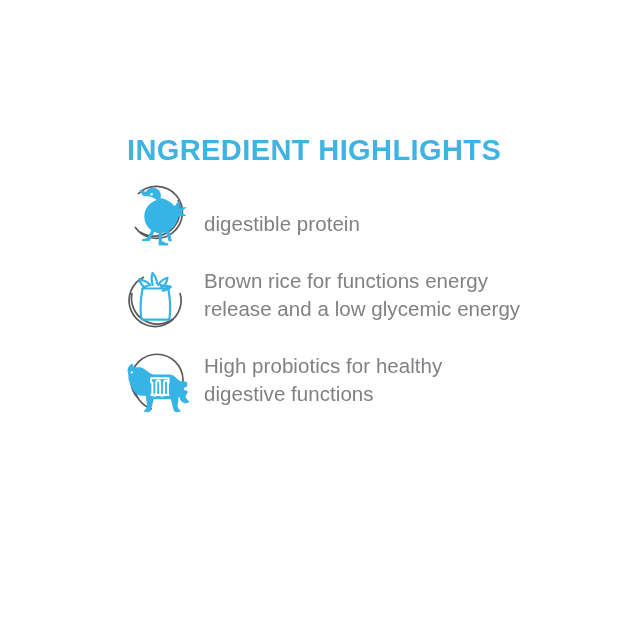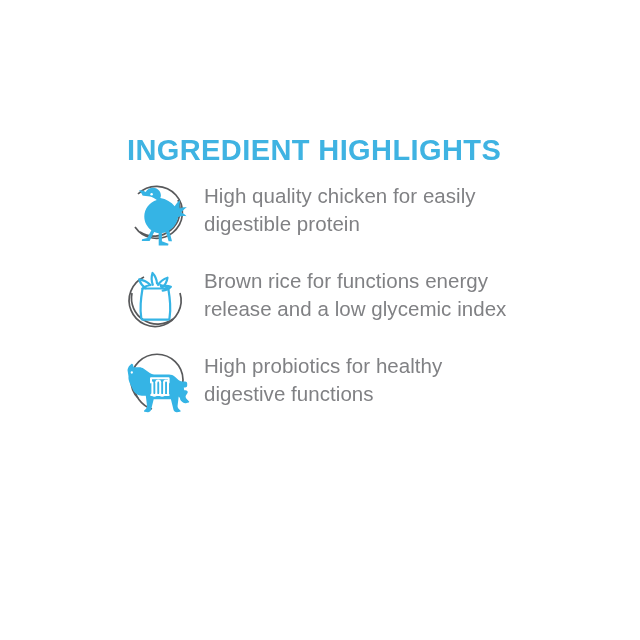--- a/index.html
+++ b/index.html
@@ -100,42 +100,42 @@
     <div class="row">
       <span class="icon-wrap">
         <svg viewBox="0 0 76 72" xmlns="http://www.w3.org/2000/svg">
           <path class="ring" d="M20 16 A26 26 0 1 1 17 49"></path>
           <path class="ring" d="M60 22 A26 26 0 0 1 22 54"></path>
           <path class="blue-fill" d="M24.5 17.5 c-1.2 -3.2 -3.6 -5.2 -3.6 -5.2 c3.0 -0.6 5.4 0.6 6.8 1.8 c1.3 -2.6 4.1 -4.3 7.2 -4.3 c4.4 0 8.0 3.3 8.0 7.4 c0 1.0 -0.2 1.9 -0.6 2.8 c5.8 1.0 11.0 4.0 14.4 8.3 c1.2 -2.3 3.0 -4.8 5.6 -6.4 c-0.8 3.2 -0.9 6.2 -0.6 8.6 c1.9 -0.9 4.4 -1.5 7.2 -1.2 c-2.6 1.7 -4.5 3.7 -5.7 5.5 c2.0 0.6 3.9 1.8 5.3 3.4 c-3.2 -0.5 -6.1 0.0 -8.3 0.8 c-0.9 5.6 -4.2 10.5 -9.0 13.6 l2.8 10.6 l-3.4 0 l-2.6 -9.3 c-1.3 0.5 -2.7 0.9 -4.1 1.1 l0 8.2 l6.6 2.6 l-0.4 1.6 l-9.4 0 l0 -12.2 c-1.6 -0.2 -3.1 -0.6 -4.5 -1.2 l-4.6 9.0 l-7.8 0 l0.3 -1.7 l5.2 -1.4 l4.0 -7.6 c-4.3 -3.3 -7.0 -8.2 -7.0 -13.7 c0 -7.6 5.2 -14.1 12.5 -16.5 c-2.5 -2.3 -6.6 -4.1 -13.3 -4.3 z"></path>
           <circle cx="33.6" cy="16.2" r="1.25" fill="#ffffff"></circle>
         </svg>
       </span>
       <div class="row-text">
-        <span>High quality chicken for easily</span><br>
+        <br>
         <span>digestible protein</span>
       </div>
     </div>
 
     <div class="row">
       <span class="icon-wrap">
         <svg viewBox="0 0 76 72" xmlns="http://www.w3.org/2000/svg">
           <path class="ring" d="M26 14 A26 26 0 1 0 62 30"></path>
           <path class="ring" d="M14 30 A26 26 0 0 0 55 56"></path>
           <path class="blue-stroke" d="M24.5 25.5 c-0.8 5.0 -1.5 10.0 -1.8 15.0 c-0.3 5.0 -0.2 10.0 0.6 14.8 c0.1 0.8 0.8 1.3 1.6 1.3 l25.0 0 c0.8 0 1.5 -0.5 1.6 -1.3 c0.8 -4.8 0.9 -9.8 0.6 -14.8 c-0.3 -5.0 -1.0 -10.0 -1.8 -15.0 z"></path>
           <path class="blue-stroke" d="M24.5 25.5 c2.2 -1.9 5.0 -3.1 8.0 -3.5"></path>
           <path class="blue-stroke" d="M50.3 25.5 c-2.2 -1.9 -5.0 -3.1 -8.0 -3.5"></path>
           <path class="blue-stroke" d="M32.4 22.0 c-3.0 -3.0 -7.0 -5.0 -11.2 -5.6 c1.0 3.6 3.4 6.8 6.6 8.8"></path>
           <path class="blue-stroke" d="M34.8 21.8 c-1.4 -3.8 -1.5 -8.0 -0.3 -11.8 c2.6 2.8 4.2 6.5 4.5 10.3"></path>
           <path class="blue-stroke" d="M40.0 21.9 c2.2 -3.4 5.6 -6.0 9.5 -7.2 c-0.5 3.8 -2.4 7.3 -5.3 9.8"></path>
           <path class="blue-stroke" d="M43.0 23.6 c3.2 -1.0 6.7 -1.0 9.9 0.1 c-2.2 2.2 -5.1 3.6 -8.2 3.9"></path>
         </svg>
       </span>
       <div class="row-text">
         <span>Brown rice for functions energy</span><br>
-        <span>release and a low glycemic index</span>
+        <span>release and a low glycemic energy</span>
       </div>
     </div>
 
 
     <div class="row">
       <span class="icon-wrap">
         <svg viewBox="0 0 76 72" xmlns="http://www.w3.org/2000/svg">
           <path class="ring" d="M20 50 A26 26 0 1 1 58 50"></path>
           <path class="ring" d="M16 36 A26 26 0 0 0 34 61"></path>
           <path class="blue-fill" d="M9.5 22.0 c0.4 -2.4 1.8 -4.6 3.8 -6.0 c0.6 -0.4 1.4 -0.1 1.6 0.6 l0.8 2.6 l5.6 0 c1.6 0 3.2 0.5 4.5 1.5 l6.0 4.4 c1.2 0.9 2.7 1.4 4.2 1.4 l15.0 0 c2.2 0 4.3 0.8 5.9 2.3 l3.6 3.3 c1.0 0.9 2.3 1.4 3.7 1.4 l3.0 0 c1.1 0 2.0 0.9 2.0 2.0 l0 2.0 c0 1.1 -0.9 2.0 -2.0 2.0 l-1.4 0 l1.2 8.4 c0.2 1.3 0.8 2.5 1.8 3.4 l2.1 1.9 c0.5 0.4 0.3 1.2 -0.4 1.4 l-2.6 0.6 c-1.5 0.3 -3.0 -0.3 -3.8 -1.6 l-3.4 -5.3 l-1.1 9.4 c-0.1 1.2 0.3 2.4 1.2 3.2 l1.6 1.5 c0.5 0.5 0.2 1.3 -0.5 1.4 l-2.9 0.4 c-1.6 0.2 -3.1 -0.8 -3.5 -2.4 l-2.6 -10.6 l-17.2 0 l-2.6 10.6 c-0.4 1.6 -1.9 2.6 -3.5 2.4 l-2.9 -0.4 c-0.7 -0.1 -1.0 -0.9 -0.5 -1.4 l1.6 -1.5 c0.9 -0.8 1.3 -2.0 1.2 -3.2 l-1.2 -10.0 l-4.0 0 c-3.8 0 -7.2 -2.2 -8.8 -5.6 l-3.4 -7.4 c-0.9 -2.0 -1.3 -4.2 -1.1 -6.4 z"></path>

